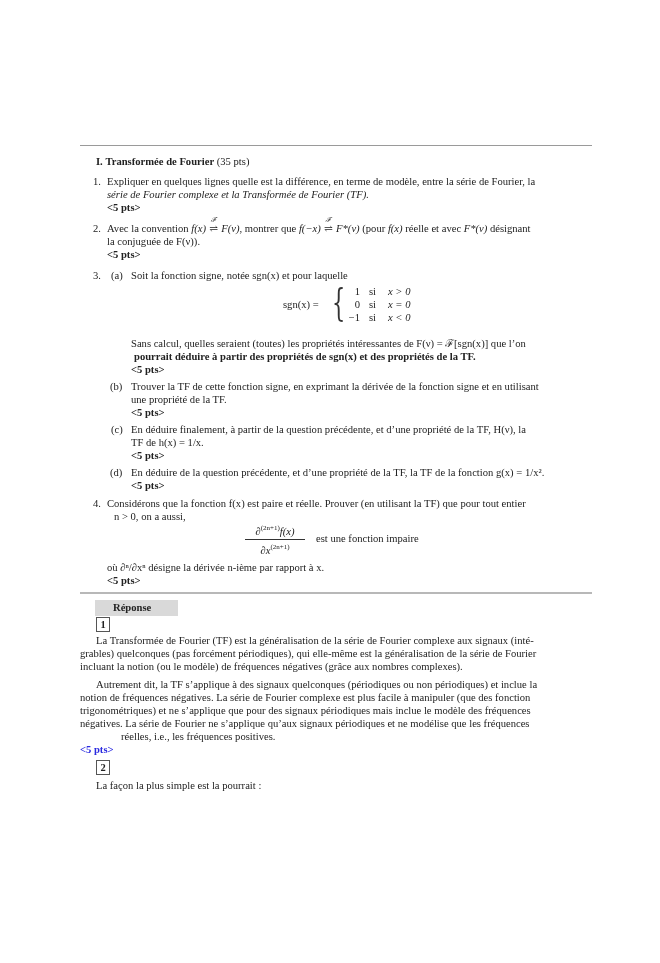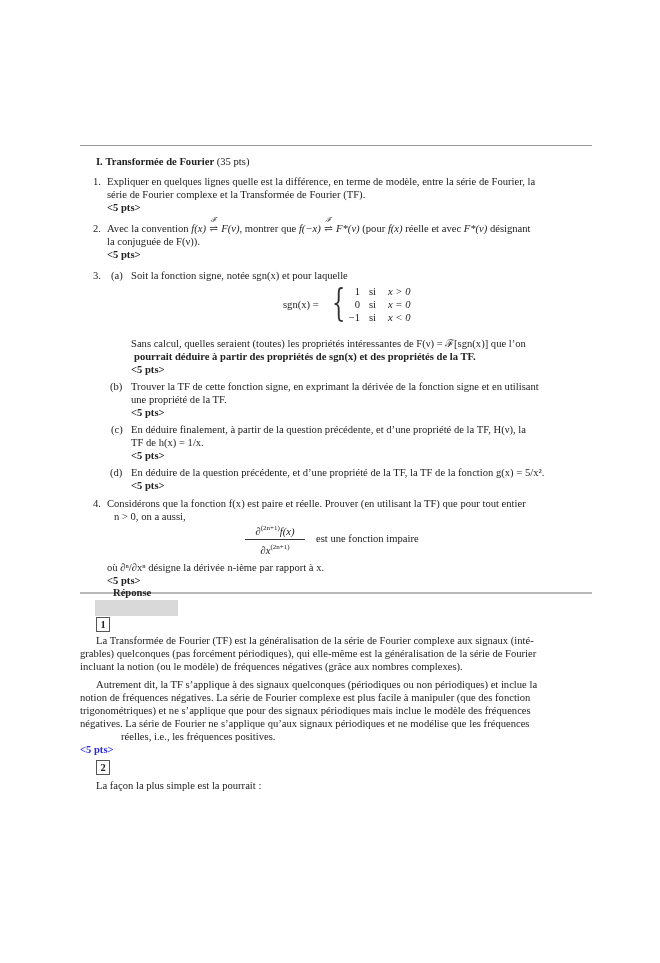--- a/index.html
+++ b/index.html
@@ -34,21 +34,21 @@
   <div class="rule top"></div>
 
   <div class="txt" style="left:96px; top:155px;">
     <span class="b">I.</span>
     <span class="b">Transformée de Fourier</span>
     <span>(35 pts)</span>
   </div>
 
   <div class="txt" style="left:93px; top:175px;">1.</div>
   <div class="txt" style="left:107px; top:175px;">Expliquer en quelques lignes quelle est la différence, en terme de modèle, entre la série de Fourier, la</div>
-  <div class="txt" style="left:107px; top:188px;">série de Fourier complexe et la Transformée de Fourier (TF).</div>
+  <div class="txt" style="left:107px; top:188px;font-style:italic;">série de Fourier complexe et la Transformée de Fourier (TF).</div>
   <div class="txt pts" style="left:107px; top:201px;">&lt;5 pts&gt;</div>
 
   <div class="txt" style="left:93px; top:222px;">2.</div>
   <div class="txt" style="left:107px; top:222px;">
     <span>Avec la convention </span><span class="math">f(x)</span>
     <span class="stackrel"><span class="top">ℱ</span><span>⇌</span></span>
     <span class="math">F(ν)</span><span>, montrer que </span><span class="math">f(−x)</span>
     <span class="stackrel"><span class="top">ℱ</span><span>⇌</span></span>
     <span class="math">F*(ν)</span><span> (pour </span><span class="math">f(x)</span><span> réelle et avec </span><span class="math">F*(ν)</span><span> désignant</span>
   </div>
@@ -79,41 +79,41 @@
   <div class="txt" style="left:131px; top:380px;">Trouver la TF de cette fonction signe, en exprimant la dérivée de la fonction signe et en utilisant</div>
   <div class="txt" style="left:131px; top:393px;">une propriété de la TF.</div>
   <div class="txt pts" style="left:131px; top:406px;">&lt;5 pts&gt;</div>
 
   <div class="txt" style="left:111px; top:423px;">(c)</div>
   <div class="txt" style="left:131px; top:423px;">En déduire finalement, à partir de la question précédente, et d’une propriété de la TF, H(ν), la</div>
   <div class="txt" style="left:131px; top:436px;">TF de h(x) = 1/x.</div>
   <div class="txt pts" style="left:131px; top:449px;">&lt;5 pts&gt;</div>
 
   <div class="txt" style="left:110px; top:466px;">(d)</div>
-  <div class="txt" style="left:131px; top:466px;">En déduire de la question précédente, et d’une propriété de la TF, la TF de la fonction g(x) = 5/x².</div>
+  <div class="txt" style="left:131px; top:466px;">En déduire de la question précédente, et d’une propriété de la TF, la TF de la fonction g(x) = 1/x².</div>
   <div class="txt pts" style="left:131px; top:479px;">&lt;5 pts&gt;</div>
 
   <div class="txt" style="left:93px; top:497px;">4.</div>
   <div class="txt" style="left:107px; top:497px;">Considérons que la fonction f(x) est paire et réelle. Prouver (en utilisant la TF) que pour tout entier</div>
   <div class="txt" style="left:107px; top:510px;margin-left:7px;">n &gt; 0, on a aussi,</div>
 
   <div class="frac" style="left:245px; top:522px; width:60px;">
     <div class="i" style="line-height:12px;"><span>∂</span><sup class="rm">(2n+1)</sup><span>f(x)</span></div>
     <div class="line"></div>
     <div class="i" style="line-height:12px;"><span>∂x</span><sup class="rm">(2n+1)</sup></div>
   </div>
   <div class="txt" style="left:316px; top:532px;">est une fonction impaire</div>
 
   <div class="txt" style="left:107px; top:561px;">où ∂ⁿ/∂xⁿ désigne la dérivée n-ième par rapport à x.</div>
   <div class="txt pts" style="left:107px; top:574px;">&lt;5 pts&gt;</div>
 
   <div class="rule mid"></div>
 
   <div class="reponse-box"></div>
-  <div class="txt b" style="left:113px; top:586px;">Réponse</div>
+  <div class="txt b" style="left:113px; top:601px;">Réponse</div>
 
   <div class="num-box" style="left:96px; top:617px;">1</div>
 
   <div class="txt" style="left:96px; top:634px;">La Transformée de Fourier (TF) est la généralisation de la série de Fourier complexe aux signaux (inté-</div>
   <div class="txt" style="left:80px; top:647px;">grables) quelconques (pas forcément périodiques), qui elle-même est la généralisation de la série de Fourier</div>
   <div class="txt" style="left:80px; top:660px;">incluant la notion (ou le modèle) de fréquences négatives (grâce aux nombres complexes).</div>
 
   <div class="txt" style="left:96px; top:678px;">Autrement dit, la TF s’applique à des signaux quelconques (périodiques ou non périodiques) et inclue la</div>
   <div class="txt" style="left:80px; top:691px;">notion de fréquences négatives. La série de Fourier complexe est plus facile à manipuler (que des fonction</div>
   <div class="txt" style="left:80px; top:704px;">trigonométriques) et ne s’applique que pour des signaux périodiques mais inclue le modèle des fréquences</div>

